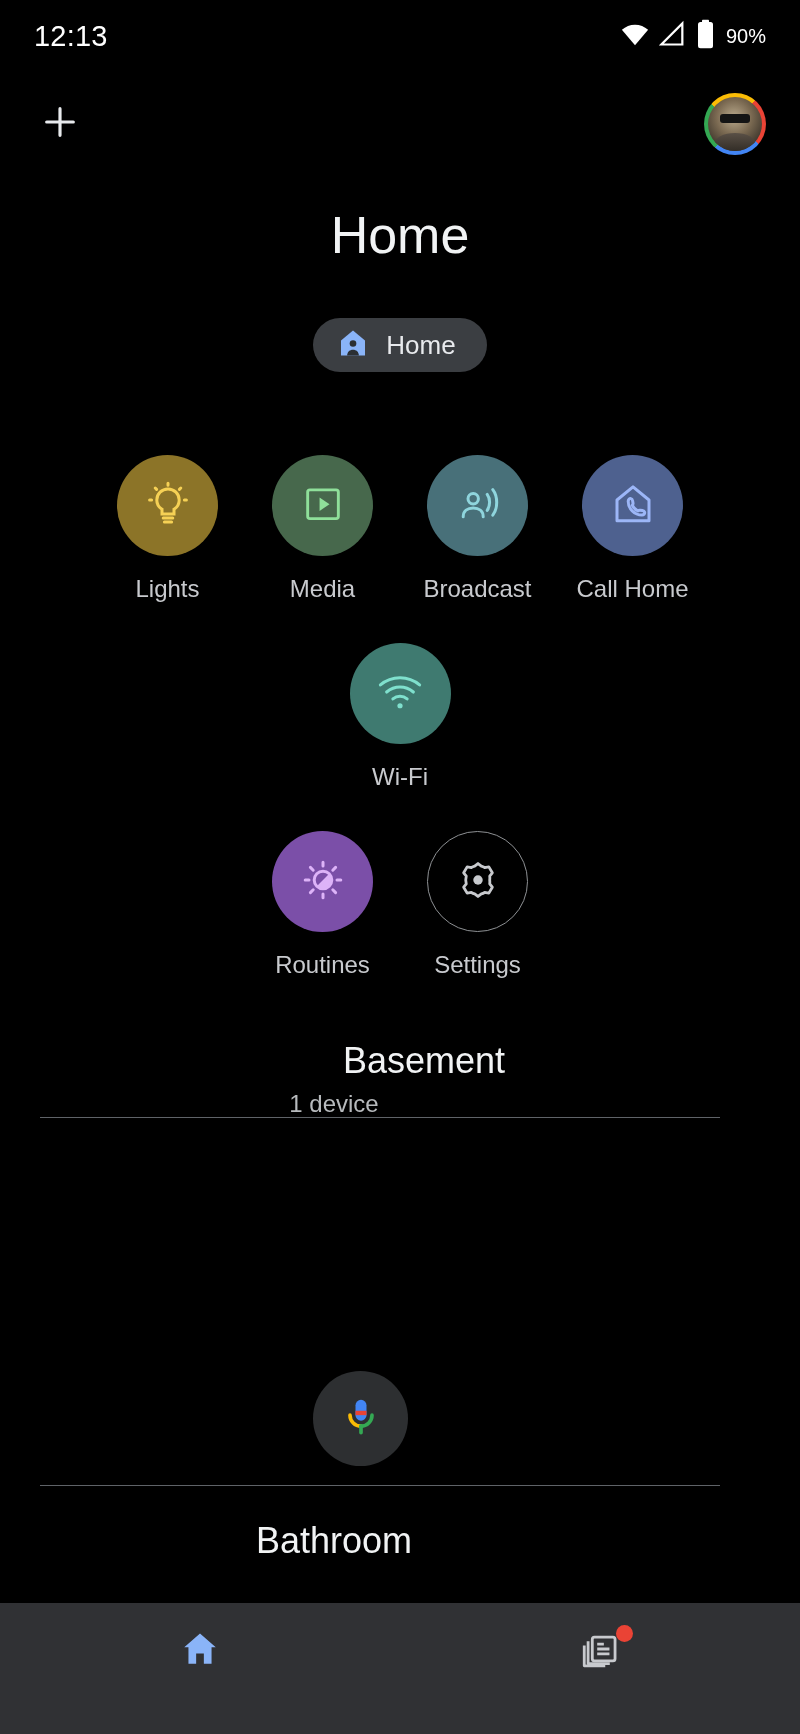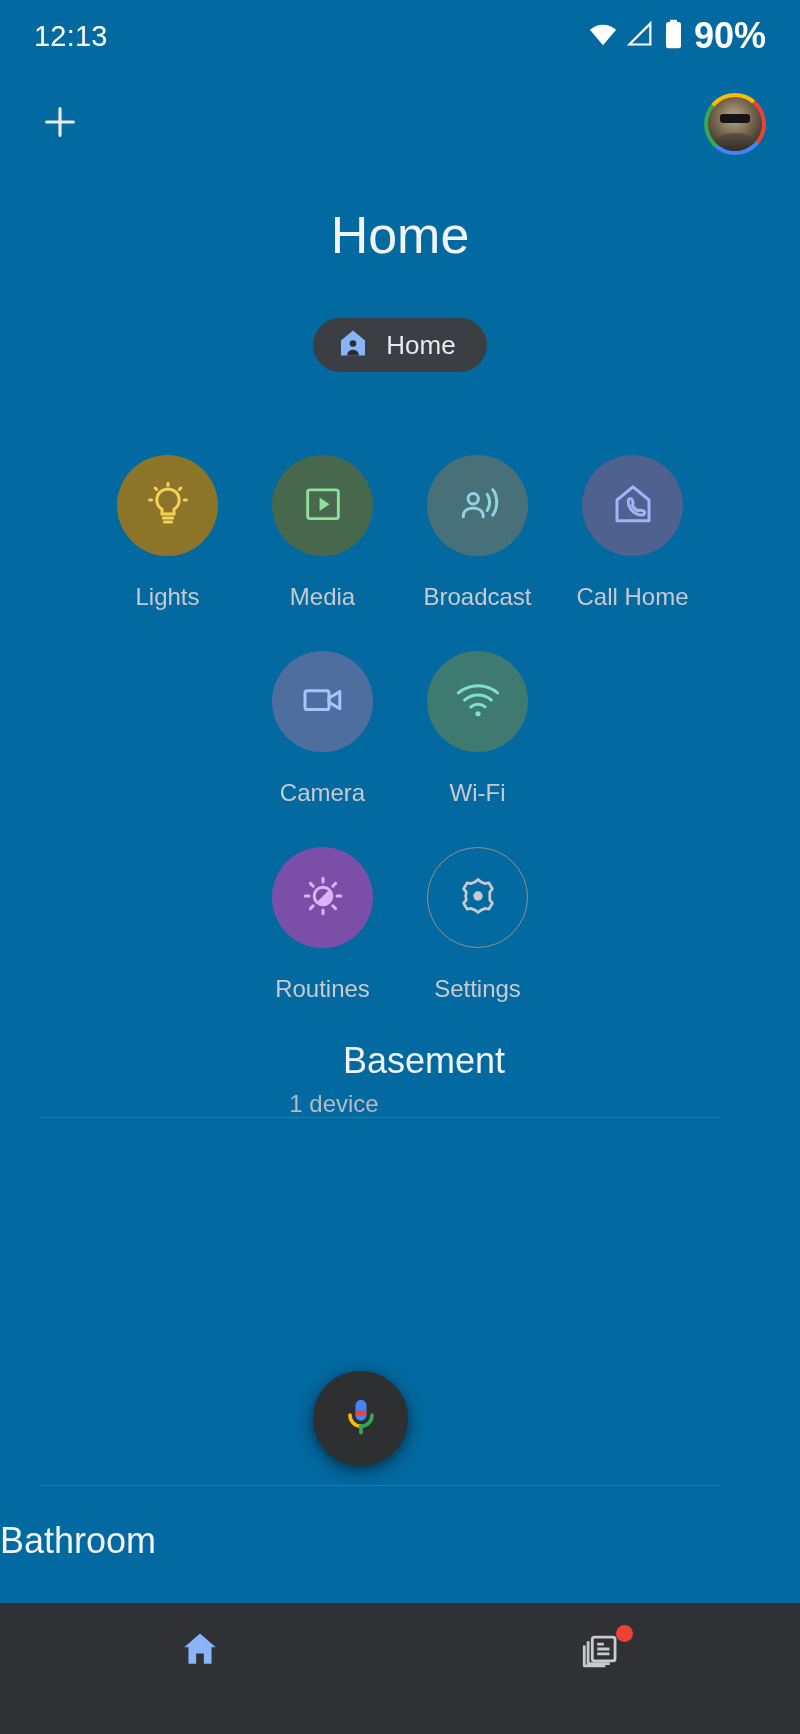--- a/index.html
+++ b/index.html
@@ -2,31 +2,31 @@
 <html><head>
 <meta charset="utf-8">
 <style>
   * { margin:0; padding:0; box-sizing:border-box; }
   html, body {
     width:800px; height:1734px;
     background:#202124;
     font-family:"Liberation Sans", sans-serif;
     overflow:hidden;
   }
-  .phone { position:relative; width:800px; height:1734px; background:#0369a1; }
+  .phone { position:relative; width:800px; height:1734px; background:#000000; }
 
   
   .statusbar {
     position:absolute; top:0; left:0; width:800px; height:72px;
     display:flex; align-items:center; justify-content:space-between;
     padding:0 34px;
   }
   .status-time { color:#ffffff; font-size:29px; font-weight:500; letter-spacing:.2px; }
   .status-right { display:flex; align-items:center; gap:9px; }
-  .status-battpct { color:#ffffff; font-size:36px; font-weight:700; margin-left:2px; }
+  .status-battpct { color:#ffffff; font-size:20px; font-weight:400; margin-left:2px; }
 
   
   .appbar {
     position:absolute; top:78px; left:0; width:800px; height:92px;
     display:flex; align-items:center; justify-content:space-between;
     padding:0 34px;
   }
   .plus-btn { width:52px; height:52px; display:flex; align-items:center; justify-content:center; cursor:pointer; }
   .avatar-ring {
     width:62px; height:62px; border-radius:50%;
@@ -64,21 +64,21 @@
 
   
   .actions { position:absolute; top:455px; left:0; width:800px; }
   .act-row { display:flex; justify-content:center; }
   .act-cell { width:155px; display:flex; flex-direction:column; align-items:center; cursor:pointer; }
   .act-circle {
     width:101px; height:101px; border-radius:50%;
     display:flex; align-items:center; justify-content:center;
   }
   .act-label {
-    margin-top:27px; color:#c8cace; font-size:24px; font-weight:400;
+    margin-top:19px; color:#c8cace; font-size:24px; font-weight:400;
     white-space:nowrap; text-align:center;
   }
   .row-gap { height:40px; }
 
   
   .divider { position:absolute; left:40px; width:680px; height:1px; background:#5f6368; }
   #div1 { top:1117px; }
   #div2 { top:1485px; }
 
   
@@ -89,21 +89,21 @@
   .room-sub {
     position:absolute; top:1090px; left:0; width:668px; text-align:center;
     color:#b7babd; font-size:24px; font-weight:400;
   }
   .device-card { position:absolute; top:1130px; left:76px; width:280px; cursor:pointer; }
   .device-icon { width:130px; height:130px; display:flex; align-items:center; justify-content:center; }
   .device-name { margin-top:24px; color:#c8cace; font-size:29px; font-weight:400; white-space:nowrap; }
 
   
   .room-title-peek {
-    position:absolute; top:1520px; left:0; width:668px; text-align:left;
+    position:absolute; top:1520px; left:0; width:668px; text-align:center;
     color:#f1f3f4; font-size:36px; font-weight:400;
   }
 
   
   .fab {
     position:absolute; left:313px; top:1371px; width:95px; height:95px;
     border-radius:50%; background:#2d2f31;
     box-shadow:0 4px 16px rgba(0,0,0,.55);
     display:flex; align-items:center; justify-content:center;
     cursor:pointer; z-index:20;
@@ -235,31 +235,20 @@
           </span>
         </div>
         <div class="act-label">Call Home</div>
       </div>
     </div>
 
     <div class="row-gap"></div>
 
     <div class="act-row">
 
-      <div class="act-cell">
-        <div class="act-circle" id="qa-1-1" style="background: rgb(78, 110, 160);">
-          <span>
-            <svg width="48" height="48" viewBox="0 0 24 24" fill="none" stroke="#a8c4fa" stroke-width="1.5" stroke-linejoin="round">
-              <rect x="3" y="7.4" width="12" height="9.4" rx="1.2"></rect>
-              <path d="M15 11 L20.4 7.8 V16.4 L15 13.2 Z"></path>
-            </svg>
-          </span>
-        </div>
-        <div class="act-label">Camera</div>
-      </div>
 
       <div class="act-cell">
         <div class="act-circle" id="qa-1-2" style="background: rgb(63, 122, 112);">
           <span>
             <svg width="50" height="50" viewBox="0 0 24 24" fill="none" stroke="#7fe0cd" stroke-width="1.5" stroke-linecap="round">
               <path d="M2.6 8.6 C8 4 16 4 21.4 8.6"></path>
               <path d="M5.6 12 C9.4 8.8 14.6 8.8 18.4 12"></path>
               <path d="M8.6 15.3 C10.6 13.6 13.4 13.6 15.4 15.3"></path>
               <circle cx="12" cy="18.6" r="1.25" fill="#7fe0cd" stroke="none"></circle>
             </svg>

